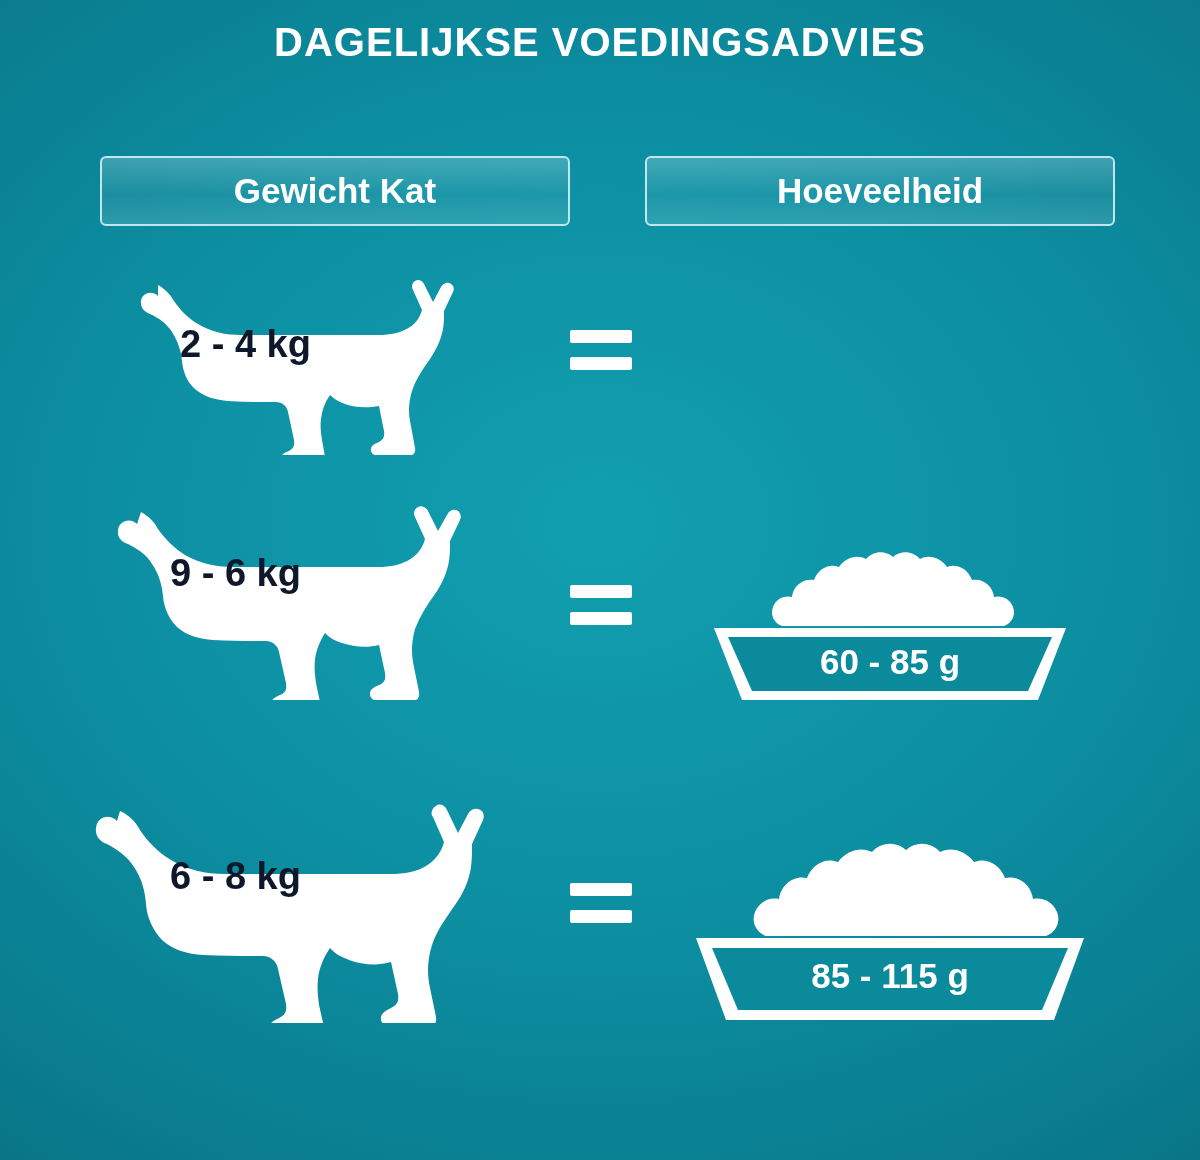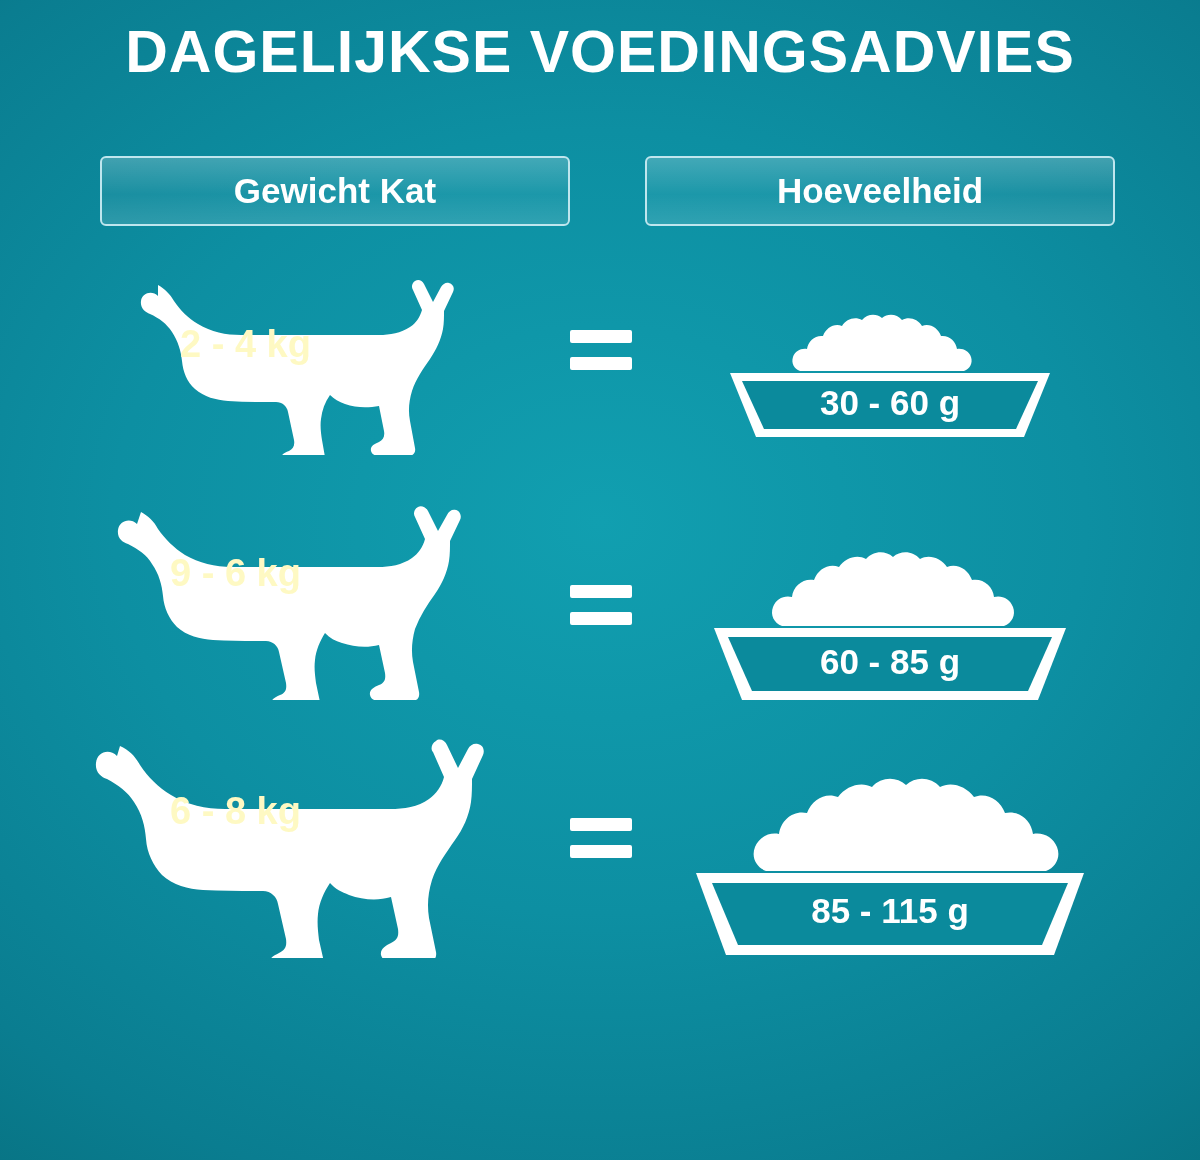--- a/index.html
+++ b/index.html
@@ -29,21 +29,21 @@
     height: 1160px;
   }
 
   
   .title {
     position: absolute;
     top: 20px;
     left: 0;
     width: 1200px;
     text-align: center;
-    font-size: 59px;
+    font-size: 40px;
     font-weight: bold;
     letter-spacing: 1px;
     color: #ffffff;
     line-height: 1.1;
   }
 
   
   .header-pill {
     position: absolute;
     height: 70px;
@@ -63,36 +63,36 @@
 
   
   .row {
     position: absolute;
     left: 0;
     width: 1200px;
     height: 250px;
   }
   .row.r1 { top: 255px; }
   .row.r2 { top: 490px; }
-  .row.r3 { top: 718px; }
+  .row.r3 { top: 783px; }
 
   .cat-wrap {
     position: absolute;
     left: 60px;
     top: 0;
     width: 480px;
     height: 250px;
   }
   .cat-wrap svg { display: block; }
 
   .weight-label {
     position: absolute;
     font-size: 38px;
     font-weight: bold;
-    color: #fef9c3;
+    color: #0f172a;
     white-space: nowrap;
   }
 
   .equals {
     position: absolute;
     width: 62px;
     height: 46px;
     left: 570px;
   }
   .equals .bar {
@@ -159,30 +159,20 @@
         <path fill="#ffffff" d="M63 21c-6-6-16-3-17 5-1 7 4 11 9 13 9 4 17 10 22 18 6 9 9 19 10 29 1 11 5 21 13 28 9 8 21 11 33 12 16 1 32 1 48 1 6 0 11 4 12 10l6 28c1 6-1 9-5 11-5 2-9 4-8 9 1 4 5 5 9 5h28c5 0 8-3 7-8l-3-17c-1-7-2-14-1-21 1-9 4-17 9-24 4 4 9 7 15 9 11 4 23 4 34 2l5 25c1 6-1 9-5 11-5 2-9 4-8 9 1 4 5 5 9 5h28c5 0 8-3 7-8l-5-27c-2-10-1-20 2-30 4-12 11-22 18-32 6-9 11-19 13-30 1-6 1-12 1-18l9-19c2-4 0-8-4-9-3-1-6 1-8 4l-8 15-9-18c-2-4-6-5-9-3-3 2-4 6-2 9l9 20c-2 7-6 13-12 17-9 6-20 8-31 8H146c-15 0-30-3-43-11-10-6-18-14-24-23-4-7-9-12-16-16z"></path>
       </svg>
       <div class="weight-label" style="left:85px; top:48px;">2 - 4 kg</div>
     </div>
 
     <div class="equals" style="top:75px;">
       <div class="bar b1"></div>
       <div class="bar b2"></div>
     </div>
 
-    <div class="bowl-wrap" style="left:700px; top:30px; width:380px; height:160px;">
-      <svg width="380" height="160" viewBox="0 0 380 160">
-
-        <path fill="#ffffff" d="M100 86c-6-2-9-8-7-14 2-6 8-9 14-8 1-8 8-14 16-13 3-8 11-13 19-10 4-7 13-10 20-6 5-6 14-7 20-2 6-5 15-4 20 2 7-4 16-1 20 6 8-3 16 2 19 10 8-1 15 5 16 13 6-1 12 2 14 8 2 6-1 12-7 14z"></path>
-
-        <path fill="#ffffff" d="M30 88h320l-26 64H56z"></path>
-        <path fill="#0b8a9c" d="M42 96h296l-22 48H64z"></path>
-      </svg>
-      <div class="amount-label" style="left:0; top:98px; width:380px;">30 - 60 g</div>
-    </div>
 
   </div>
 
   <div class="row r2">
 
     <div class="cat-wrap" style="left:75px; top:10px; width:460px; height:200px;">
       <svg width="460" height="200" viewBox="0 0 460 200">
         <path fill="#ffffff" d="M62 24c-7-7-18-3-19 6-1 8 4 12 10 14 10 5 19 11 24 20 7 10 10 21 11 32 1 12 6 23 14 31 10 9 23 12 36 13 18 1 35 1 53 1 7 0 12 5 13 11l7 31c1 7-1 10-6 12-5 2-10 5-9 10 1 5 6 6 10 6h31c6 0 9-3 8-9l-4-19c-1-8-2-15-1-23 1-10 5-19 10-27 5 5 10 8 17 10 12 4 25 5 37 2l6 28c1 7-1 10-6 12-5 2-10 5-9 10 1 5 6 6 10 6h31c6 0 9-3 8-9l-6-30c-2-11-1-22 2-33 5-13 12-24 20-35 7-10 12-21 14-33 1-7 1-13 1-20l10-21c2-4 0-9-4-10-4-1-7 1-9 5l-9 16-10-20c-2-4-7-6-10-4-4 2-5 7-3 10l10 22c-2 8-7 15-13 19-10 7-22 9-34 9H157c-17 0-33-4-47-12-11-7-20-16-27-26-4-8-10-13-17-17z"></path>
       </svg>
       <div class="weight-label" style="left:95px; top:52px;">9 - 6 kg</div>

